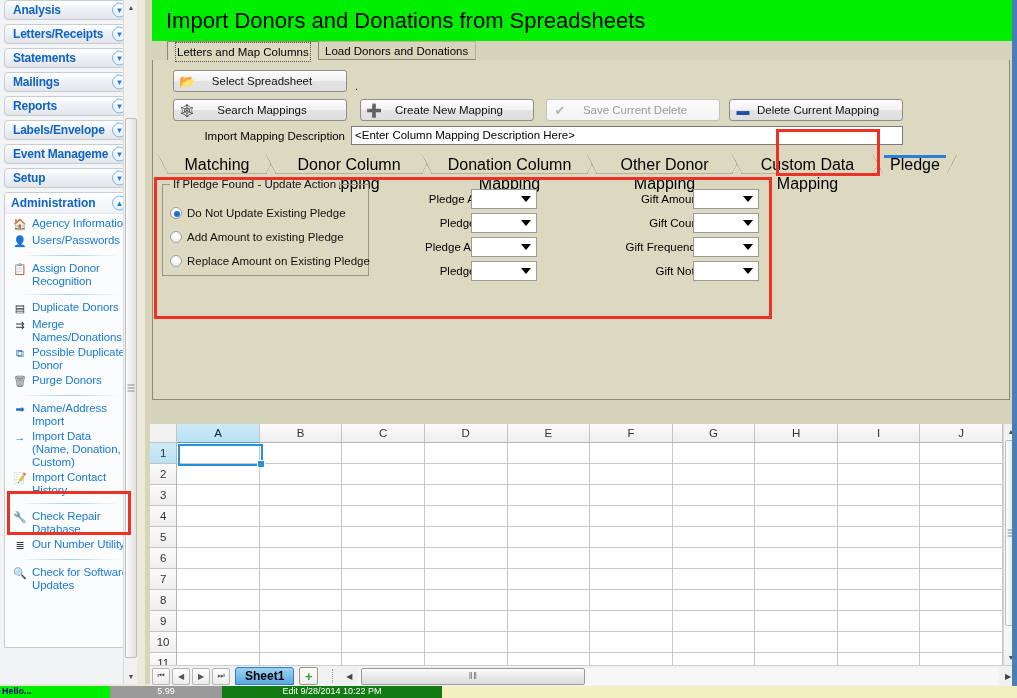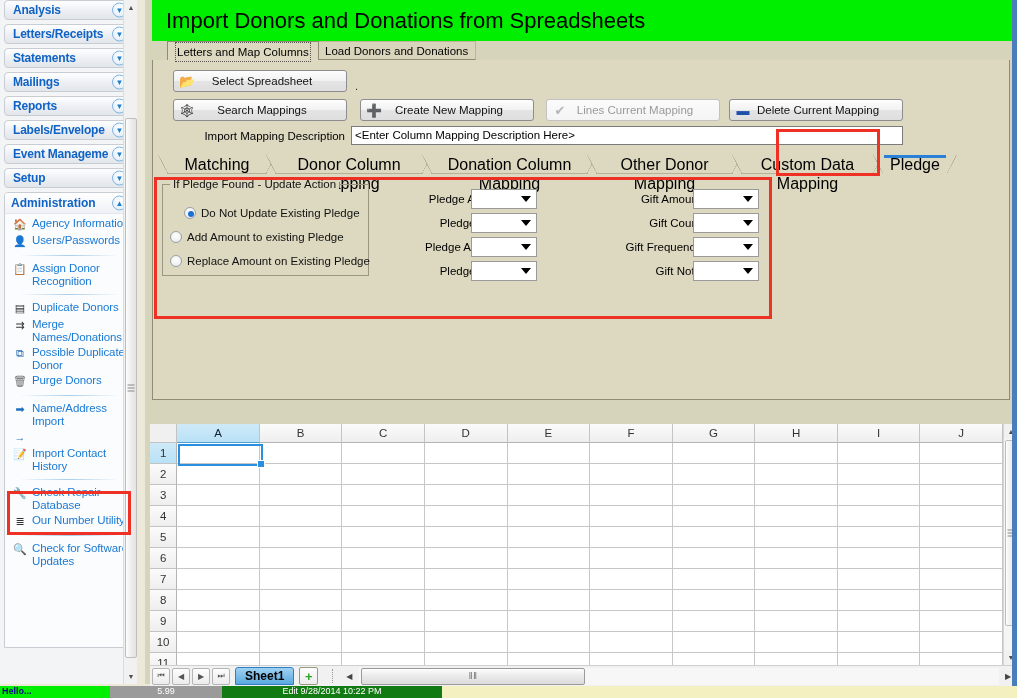--- a/index.html
+++ b/index.html
@@ -463,20 +463,21 @@
             <span class="ico" style="color: rgb(107, 107, 107);">🗑</span>
             <span class="txt">Purge Donors</span>
           </div>
           <div class="admin-sep"></div>
           <div class="admin-item">
             <span class="ico" style="color: rgb(31, 111, 192);">➡</span>
             <span class="txt">Name/Address Import</span>
           </div>
           <div class="admin-item">
             <span class="ico" style="color: rgb(31, 111, 192);">→</span>
+            <span class="txt">Import Data (Name, Donation, Custom)</span>
           </div>
           <div class="admin-item">
             <span class="ico" style="color: rgb(51, 51, 51);">📝</span>
             <span class="txt">Import Contact History</span>
           </div>
           <div class="admin-sep"></div>
           <div class="admin-item">
             <span class="ico" style="color: rgb(51, 51, 51);">🔧</span>
             <span class="txt">Check Repair Database</span>
           </div>
@@ -534,21 +535,21 @@
     <span class="bl">Search Mappings</span>
   </div>
 
   <div class="btn" style="left:360px; top:99px; width:174px; height:22px;">
     <span class="bi" style="color:#1f6fc0;font-weight:bold;">➕</span>
     <span class="bl">Create New Mapping</span>
   </div>
 
   <div class="btn disabled" style="left:546px; top:99px; width:174px; height:22px;">
     <span class="bi" style="color:#b5b5b5;">✔</span>
-    <span class="bl">Lines Current Mapping</span>
+    <span class="bl">Save Current Delete</span>
   </div>
 
   <div class="btn" style="left:729px; top:99px; width:174px; height:22px;">
     <span class="bi" style="color:#1f4fa8;">▬</span>
     <span class="bl">Delete Current Mapping</span>
   </div>
 
   <div class="fld-label" style="left:190px; top:130px; width:155px;">Import Mapping Description</div>
   <div id="desc-input">&lt;Enter Column Mapping Description Here&gt;</div>
 
@@ -557,21 +558,21 @@
       <div class="itab" style="left: 120px; width: 148px;"><span class="slant-l"></span><span class="slant-r"></span><span class="tl">Donor Column Mapping</span><span class="ul"></span></div>
       <div class="itab" style="left: 276px; width: 157px;"><span class="slant-l"></span><span class="slant-r"></span><span class="tl">Donation Column Mapping</span><span class="ul"></span></div>
       <div class="itab" style="left: 441px; width: 137px;"><span class="slant-l"></span><span class="slant-r"></span><span class="tl">Other Donor Mapping</span><span class="ul"></span></div>
       <div class="itab" style="left: 586px; width: 133px;"><span class="slant-l"></span><span class="slant-r"></span><span class="tl">Custom Data Mapping</span><span class="ul"></span></div>
       <div class="itab active" style="left: 727px; width: 66px;"><span class="slant-l"></span><span class="slant-r"></span><span class="topbar"></span><span class="tl">Pledge</span></div>
     </div>
 
   <div id="pledge-area">
     <div id="group-update">
       <span class="gl">If Pledge Found - Update Action</span>
-      <div class="radio-row" style="top:22px;margin-left:14px;">
+      <div class="radio-row" style="top:22px;">
         <span class="rdo on"></span>
         <span>Do Not Update Existing Pledge</span>
       </div>
       <div class="radio-row" style="top:46px;">
         <span class="rdo"></span>
         <span>Add Amount to existing Pledge</span>
       </div>
       <div class="radio-row" style="top:70px;">
         <span class="rdo"></span>
         <span>Replace Amount on Existing Pledge</span>

